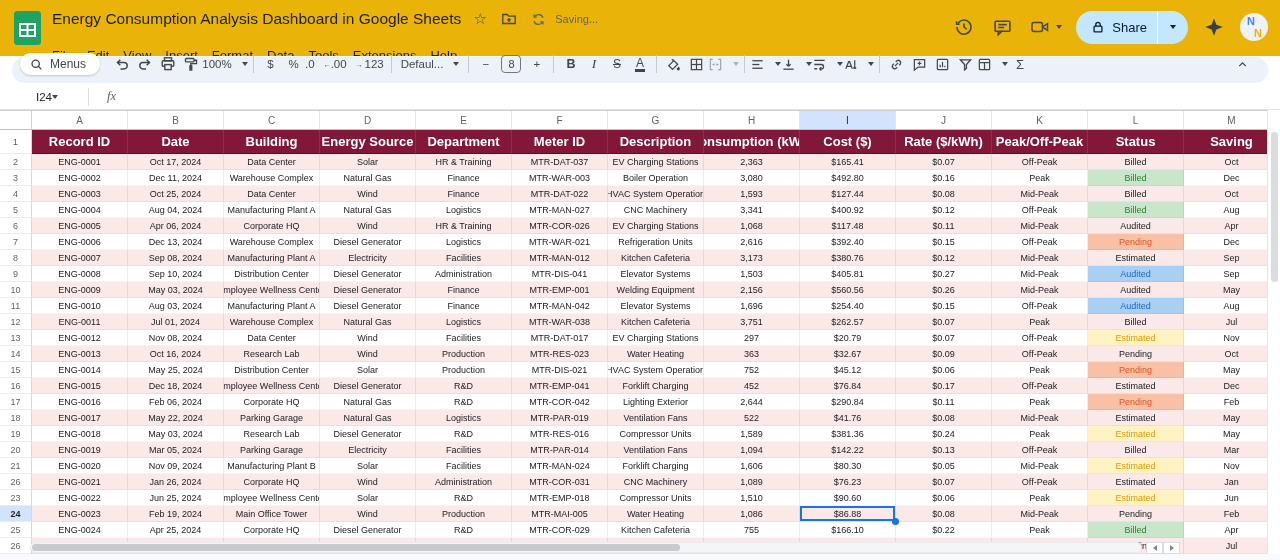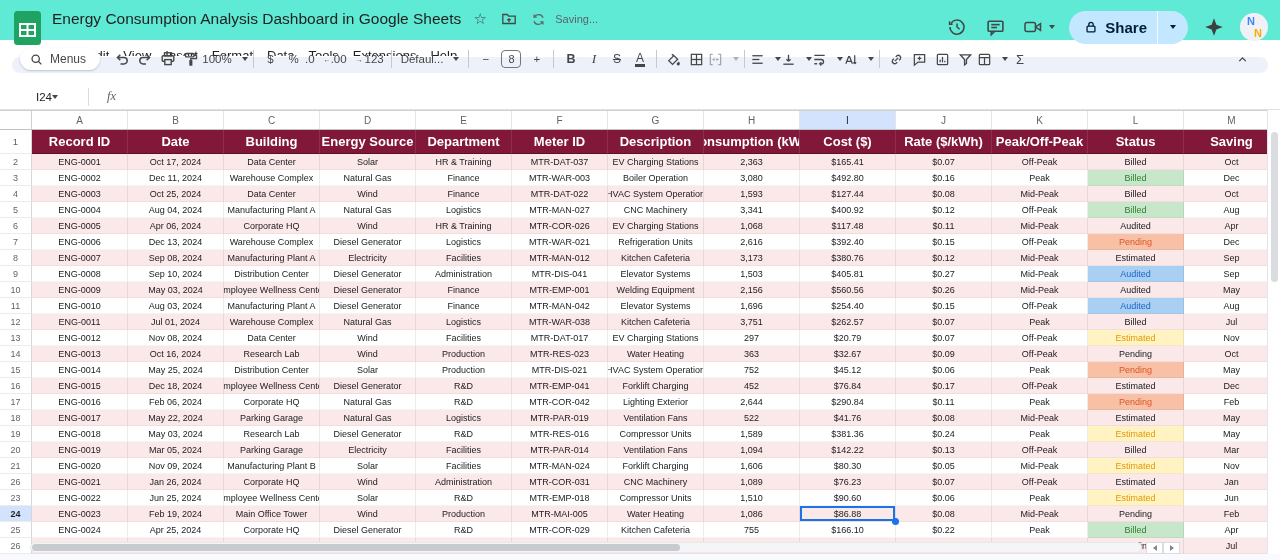--- a/index.html
+++ b/index.html
@@ -1,46 +1,46 @@
 <!DOCTYPE html>
 <html style="--hdr: #81183A; --pink: #FBE8E8; --sel: #1A73E8; --selhdr: #D3E3FD; --share: #C2E7FF; --stg-bg: #C8E6C9; --stg-tx: #2E7D32; --sto-bg: #F8C0A4; --sto-tx: #D9572B; --sty-bg: #FFF3C4; --sty-tx: #E09A00; --stb-bg: #A9CFF2; --stb-tx: #1A66C9;"><head>
 <meta charset="utf-8">
 <style>
   * { box-sizing: border-box; margin: 0; padding: 0; }
   html,body { width:1280px; height:560px; overflow:hidden; background:#fff;
     font-family:"Liberation Sans", sans-serif; }
 
   
-  .titlebar{position:absolute;top:0;left:0;width:1280px;height:40px;background:#5eead4;z-index:10}
+  .titlebar{position:absolute;top:0;left:0;width:1280px;height:56px;background:#eab308;z-index:10}
   .logo{position:absolute;left:14px;top:11px;width:27px;height:34px;cursor:pointer}
   .title-block{position:absolute;left:52px;top:8px}
   .title-row{display:flex;align-items:center;gap:9px;height:22px}
   .doc-title{font-size:15.5px;color:#1f1f1f;white-space:nowrap}
   .t-icon{display:flex;align-items:center;justify-content:center;width:20px;height:20px;color:#444746}
   .star{font-size:15px;color:#444746}
   .saving{font-size:11px;color:#5f6368;margin-left:-2px}
   .menubar{display:flex;margin-top:17px;margin-left:-7px}
   .menu-item{font-size:13px;color:#1f1f1f;padding:1px 7px;border-radius:9px;cursor:pointer}
   .title-actions{position:absolute;right:12px;top:10px;display:flex;align-items:center;gap:14px;height:34px}
   .act-icon{display:flex;align-items:center;justify-content:center;width:24px;height:24px;color:#444746}
   .cam-group{display:flex;align-items:center;gap:4px}
   .share-pill{display:flex;align-items:center;background:var(--share);border-radius:17px;height:33px;overflow:hidden}
   .share-main{display:flex;gap:7px;padding:0 10px 0 15px;align-items:center;height:100%;cursor:pointer}
-  .share-label{font-size:15px;color:#001d35;font-weight:700}
+  .share-label{font-size:13px;color:#001d35;font-weight:400}
   .share-sep{width:1px;height:33px;background:#f6fafe}
   .share-caret{padding:0 12px;height:100%;display:flex;align-items:center;cursor:pointer}
   .avatar{width:28px;height:28px;border-radius:50%;background:#eef1f5;position:relative;font-weight:700;cursor:pointer}
   .avatar .n1{color:#4285f4;position:absolute;left:7px;top:2px;font-size:11px}
   .avatar .n2{color:#f9ab00;position:absolute;right:6px;bottom:2px;font-size:11px}
 
   .caret{width:0;height:0;border-left:3.5px solid transparent;border-right:3.5px solid transparent;border-top:4px solid #444746;display:inline-block}
 
   
   .toolbar{position:absolute;top:56px;left:0;width:1280px;height:28px;background:#fff;z-index:10}
-  .toolbar-pill{position:absolute;left:12px;right:12px;top:1px;height:16px;background:#edf2fa;border-radius:13px;display:flex;align-items:center;padding:0 14px 12px 8px}
+  .toolbar-pill{position:absolute;left:12px;right:12px;top:1px;height:26px;background:#edf2fa;border-radius:13px;display:flex;align-items:center;padding:0 14px 12px 8px}
   .menus-pill{background:#fff;border-radius:12px;height:22px;display:flex;align-items:center;gap:7px;padding:0 14px 0 10px;box-shadow:0 1px 2px rgba(60,64,67,.25);margin-right:10px;cursor:pointer}
   .menus-label{font-size:12px;color:#444746}
   .tbtn{min-width:23px;height:24px;display:flex;align-items:center;justify-content:center;border-radius:4px;color:#444746;cursor:pointer;gap:10px}
   .tb-divider{width:1px;height:18px;background:#c6c9d0;margin:0 5px}
   .tb-label{font-size:11.5px;color:#444746;white-space:nowrap}
   .tb-B{font-weight:700;font-size:12.5px;color:#444746}
   .tb-I{font-style:italic;font-family:"Liberation Serif",serif;font-size:13.5px;color:#444746}
   .tb-S{text-decoration:line-through;font-size:12px;color:#444746}
   .tb-A{font-size:12px;color:#444746;border-bottom:3px solid #444746;line-height:12px;padding:0 1px}
   .size-box{width:20px;height:18px;border:1px solid #747775;border-radius:4px;display:flex;align-items:center;justify-content:center;font-size:11px;color:#444746;margin:0 4px}

